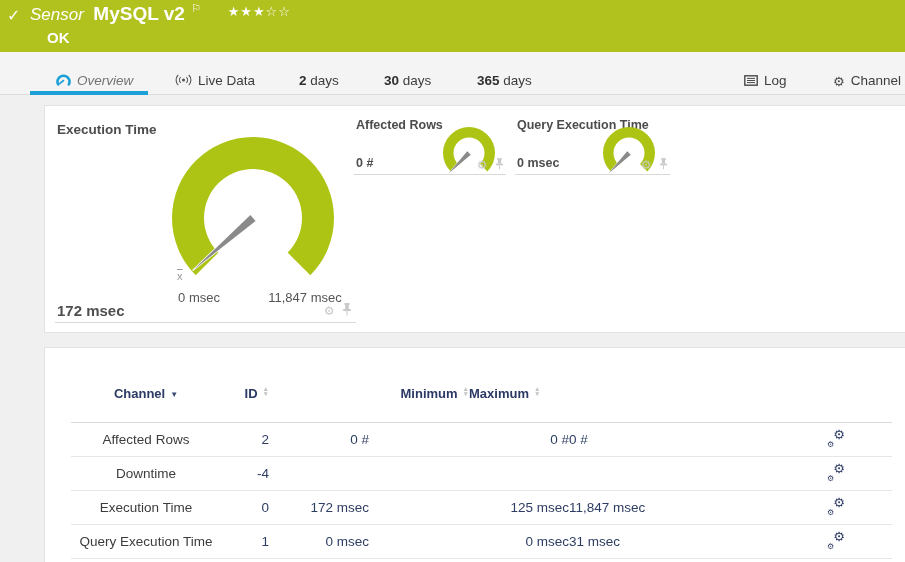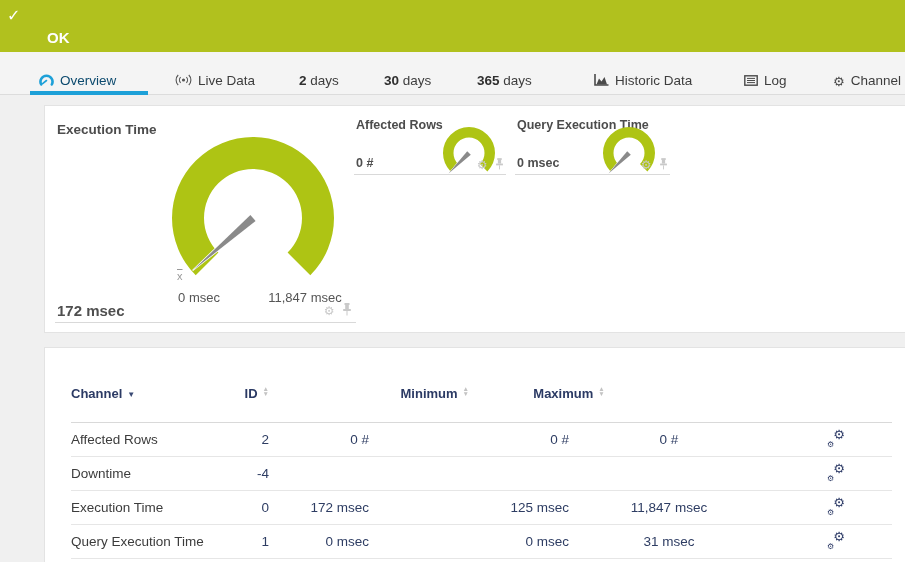--- a/index.html
+++ b/index.html
@@ -18,21 +18,21 @@
   .hdr-stars { font-size:13px; letter-spacing:1px; margin-left:22px; vertical-align:top;
     position:relative; top:1px; font-family:"DejaVu Sans", sans-serif; cursor:pointer; }
   .hdr-status { position:absolute; left:47px; top:29px; font-size:15px; font-weight:bold; }
 
   
   .tabbar { position:relative; height:43px; background:#f4f4f4; border-bottom:1px solid #dcdcdc; }
   .tab { position:absolute; top:70px; transform:translateY(-52px); height:22px; line-height:22px;
     font-size:13.5px; color:#3d3d3d; cursor:pointer; white-space:nowrap; top:18px; transform:none; }
   .tab .ticon { display:inline-block; vertical-align:-1px; margin-right:6px; }
   .tab .num { font-weight:bold; color:#2f2f2f; }
-  .tab-overview { left:39px; color:#0c4a6e; }
+  .tab-overview { left:56px; color:#737373;font-style:italic; }
   .tab-live { left:175px; }
   .tab-2d { left:299px; }
   .tab-30d { left:384px; }
   .tab-365d { left:477px; }
   .tab-historic { left:594px; }
   .tab-log { left:744px; }
   .tab-settings { left:833px; }
   .active-underline { position:absolute; left:30px; bottom:-1px; width:118px; height:4px;
     background:#1da0d8; }
   .gear-glyph { font-family:"DejaVu Sans", sans-serif; font-size:13px; color:#4a4a4a; }
@@ -65,45 +65,51 @@
   .tile-sm1 .tile-icons, .tile-sm2 .tile-icons { right:2px; bottom:1px; }
   .tile-icons .gear-glyph { color:#c9c9c9; font-size:12px; cursor:pointer; }
   .pin-svg { vertical-align:-1px; margin-left:3px; cursor:pointer; }
 
   
   .tbl { margin:0 26px; }
   .thead { display:flex; margin-top:38px; min-height:37px; border-bottom:1px solid #d9d9d9;
     color:#2b3a64; font-size:13px; font-weight:bold; }
   .trow { display:flex; align-items:center; height:34px; border-bottom:1px solid #e6e6e6;
     font-size:13.5px; }
-  .col-channel { width:150px; text-align:left; }
+  .col-channel { width:150px; text-align:center; }
   .col-id { width:48px; text-align:right; }
   .col-last { width:100px; text-align:right; }
   .col-min { width:200px; text-align:right; }
-  .col-max { width:200px; text-align:center; }
+  .col-max { width:200px; text-align:left; }
   .col-action { flex:1; padding-left:58px; }
   .trow .col-channel { color:#3c3c3c; }
   .trow .col-id, .trow .col-last, .trow .col-min, .trow .col-max { color:#2e3d63; }
   .sort-caret { color:#3a4a74; font-size:8px; margin-left:5px; vertical-align:1px; cursor:pointer; }
   .sort-dbl { display:inline-block; vertical-align:2px; margin-left:5px; line-height:5px;
     font-size:6.5px; color:#c3c3c3; cursor:pointer; }
   .sort-dbl span { display:block; }
   .hdr-2line { display:inline-block; text-align:right; line-height:15px; }
   .edit-channel { position:relative; display:inline-block; width:18px; height:16px;
     color:#33406b; cursor:pointer; }
   .edit-channel .g-big { position:absolute; right:0; top:-3px; font-size:13px;
     font-family:"DejaVu Sans", sans-serif; }
   .edit-channel .g-small { position:absolute; left:0; bottom:-3px; font-size:8px;
     font-family:"DejaVu Sans", sans-serif; }
 </style>
 </head>
 <body>
 
 <div class="sensor-header">
   <span class="hdr-check">✓</span>
+  <div class="hdr-titleline">
+    <span class="hdr-kind">Sensor</span>
+    <span class="hdr-name">MySQL v2</span>
+    <span class="hdr-flag">⚐</span>
+    <span class="hdr-stars">★★★☆☆</span>
+  </div>
   <div class="hdr-status">OK</div>
 </div>
 
 <div class="tabbar">
   <div class="tab tab-overview">
     <span class="ticon">
       <svg width="15" height="13" viewBox="0 0 15 13">
         <path d="M2.2 11.5 A6 6 0 1 1 12.8 11.5" fill="none" stroke="#1da0d8" stroke-width="2.6" stroke-linecap="round"></path>
         <path d="M7.5 7.5 L3.6 10.6" stroke="#1da0d8" stroke-width="1.6" stroke-linecap="round"></path>
       </svg></span><span>Overview</span>
@@ -122,27 +128,20 @@
     <span class="num">2</span>
     <span>days</span>
   </div>
   <div class="tab tab-30d">
     <span class="num">30</span>
     <span>days</span>
   </div>
   <div class="tab tab-365d">
     <span class="num">365</span>
     <span>days</span>
-  </div>
-  <div class="tab tab-historic">
-    <span class="ticon">
-      <svg width="15" height="12" viewBox="0 0 15 12">
-        <path d="M1 0 V11 H14.5" fill="none" stroke="#4a4a4a" stroke-width="1.6"></path>
-        <path d="M2.5 10.5 L5 4.5 L7.5 7.5 L10.5 3 L13 10.5 Z" fill="#4a4a4a"></path>
-      </svg></span><span>Historic Data</span>
   </div>
   <div class="tab tab-log">
     <span class="ticon">
       <svg width="14" height="11" viewBox="0 0 14 11">
         <rect x="0.8" y="0.8" width="12.4" height="9.4" fill="none" stroke="#4a4a4a" stroke-width="1.4"></rect>
         <path d="M3 3.4 H11 M3 5.5 H11 M3 7.6 H11" stroke="#4a4a4a" stroke-width="1"></path>
       </svg></span><span>Log</span>
   </div>
   <div class="tab tab-settings">
     <span class="ticon gear-glyph">⚙</span><span>Channel</span>

